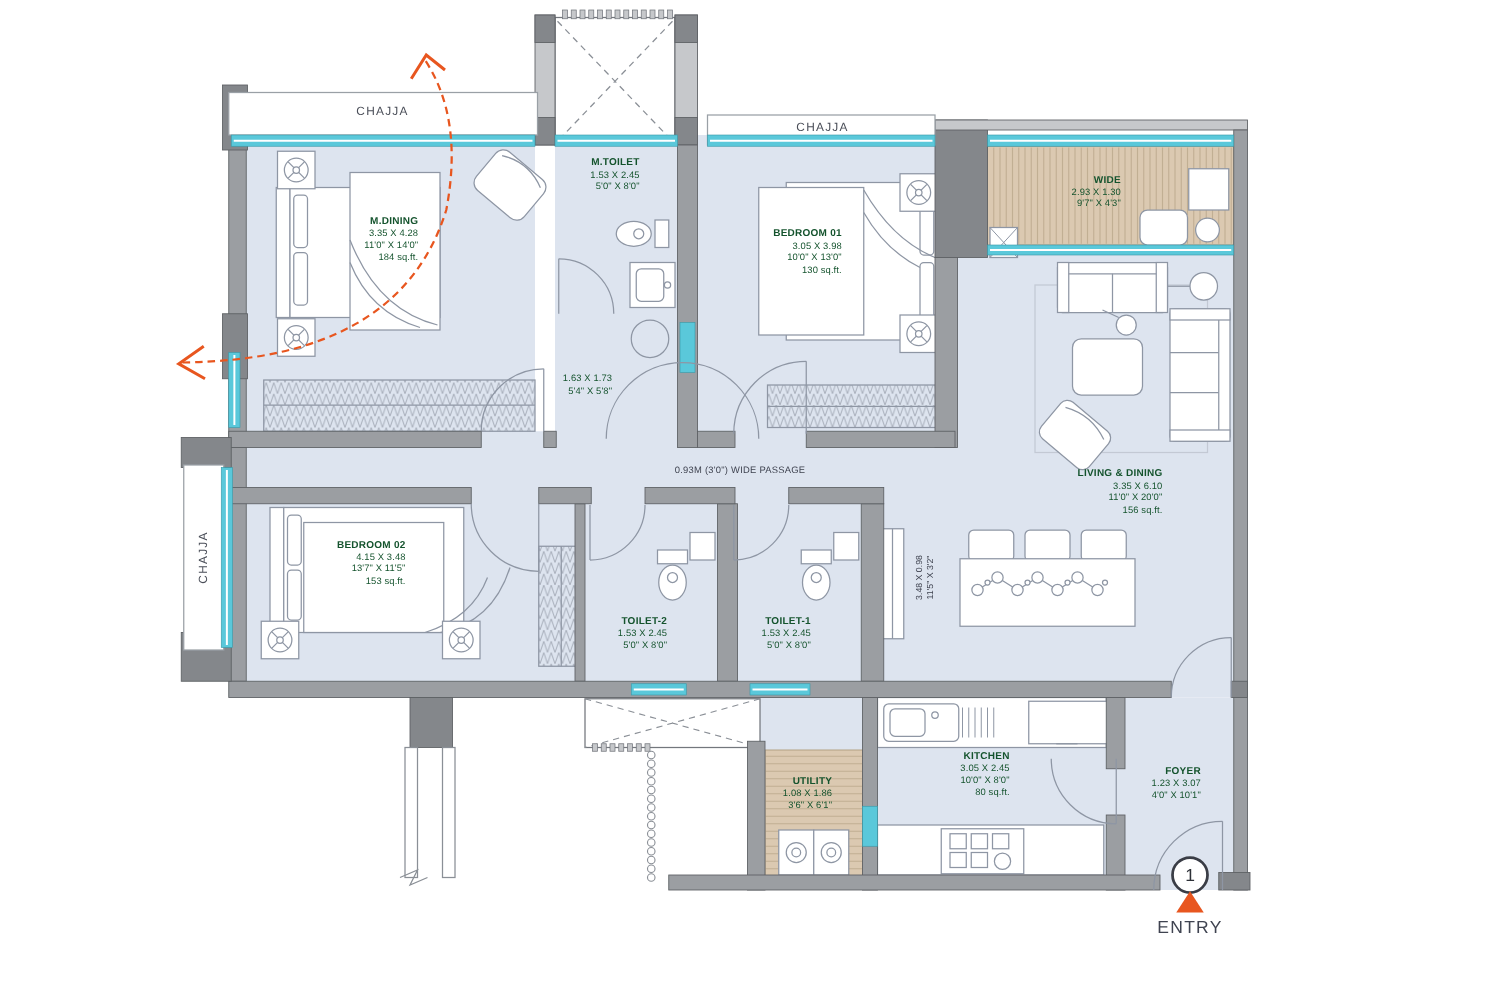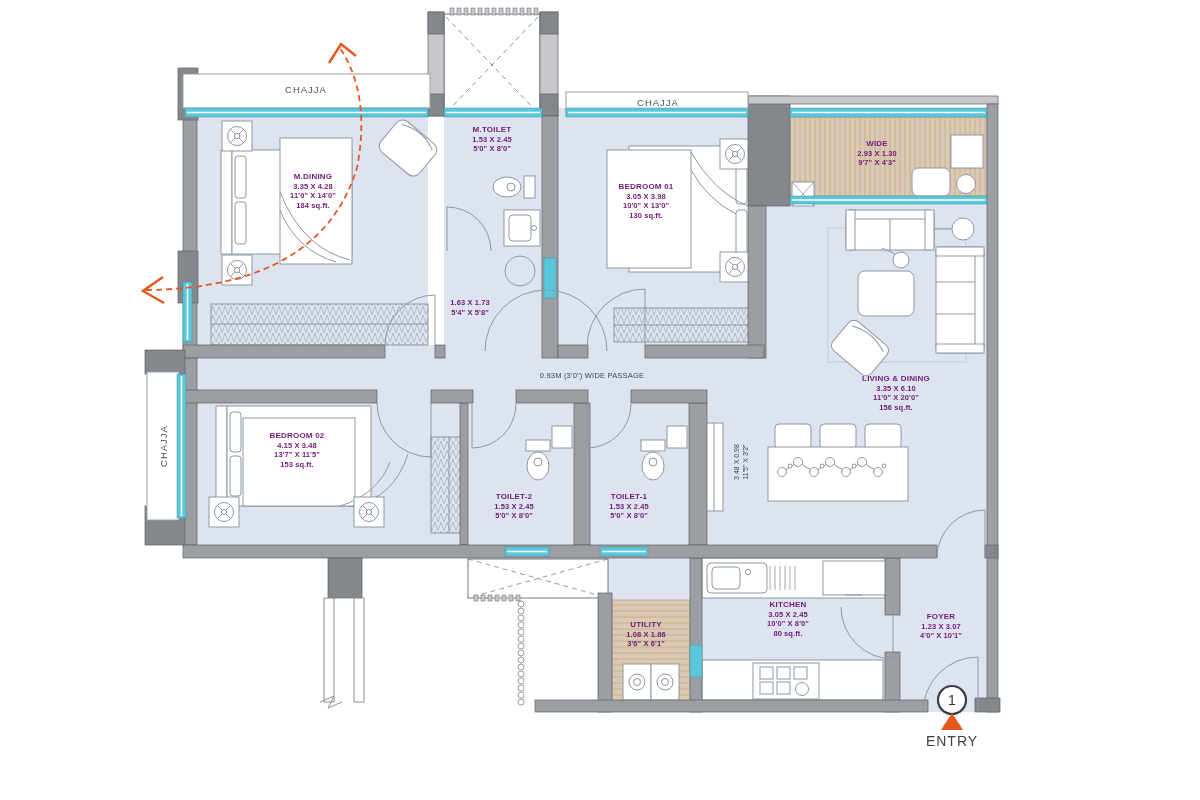--- a/index.html
+++ b/index.html
@@ -1,22 +1,22 @@
 <!DOCTYPE html>
 <html><head>
 <meta charset="utf-8">
 <style>
   html,body{margin:0;padding:0;background:#ffffff;}
   .stage{position:relative;width:1200px;height:800px;background:#ffffff;overflow:hidden;
          font-family:"Liberation Sans", sans-serif;padding-left:30px;}
   svg.plan{position:absolute;left:0;top:0;}
-  .lbl{position:absolute;transform:translateX(-50%);text-align:center;color:#701a75;
+  .lbl{position:absolute;transform:translateX(-50%);text-align:right;color:#14532d;
        white-space:nowrap;line-height:9.5px;}
   .lbl .rname{font-size:8px;font-weight:700;letter-spacing:.2px;}
-  .lbl .rdim{font-size:7.5px;font-weight:700;letter-spacing:.1px;}
+  .lbl .rdim{font-size:7.5px;font-weight:400;letter-spacing:.1px;}
   .chajja{position:absolute;transform:translateX(-50%);font-size:9.5px;letter-spacing:1px;
           color:#4a4e58;font-weight:500;}
   .chajja-vert{position:absolute;transform:translate(-50%,-50%) rotate(-90deg);font-size:9.5px;
           letter-spacing:1px;color:#4a4e58;font-weight:500;}
   .vert-dim{position:absolute;transform:translate(-50%,-50%) rotate(-90deg);text-align:center;
           color:#3f4350;font-size:7px;line-height:8.5px;white-space:nowrap;}
   .passage-lbl{position:absolute;transform:translateX(-50%);font-size:7.5px;color:#3f4350;
           letter-spacing:.2px;}
   .entry-num{position:absolute;transform:translate(-50%,-50%);font-size:14px;color:#2e3138;
           font-weight:400;}

